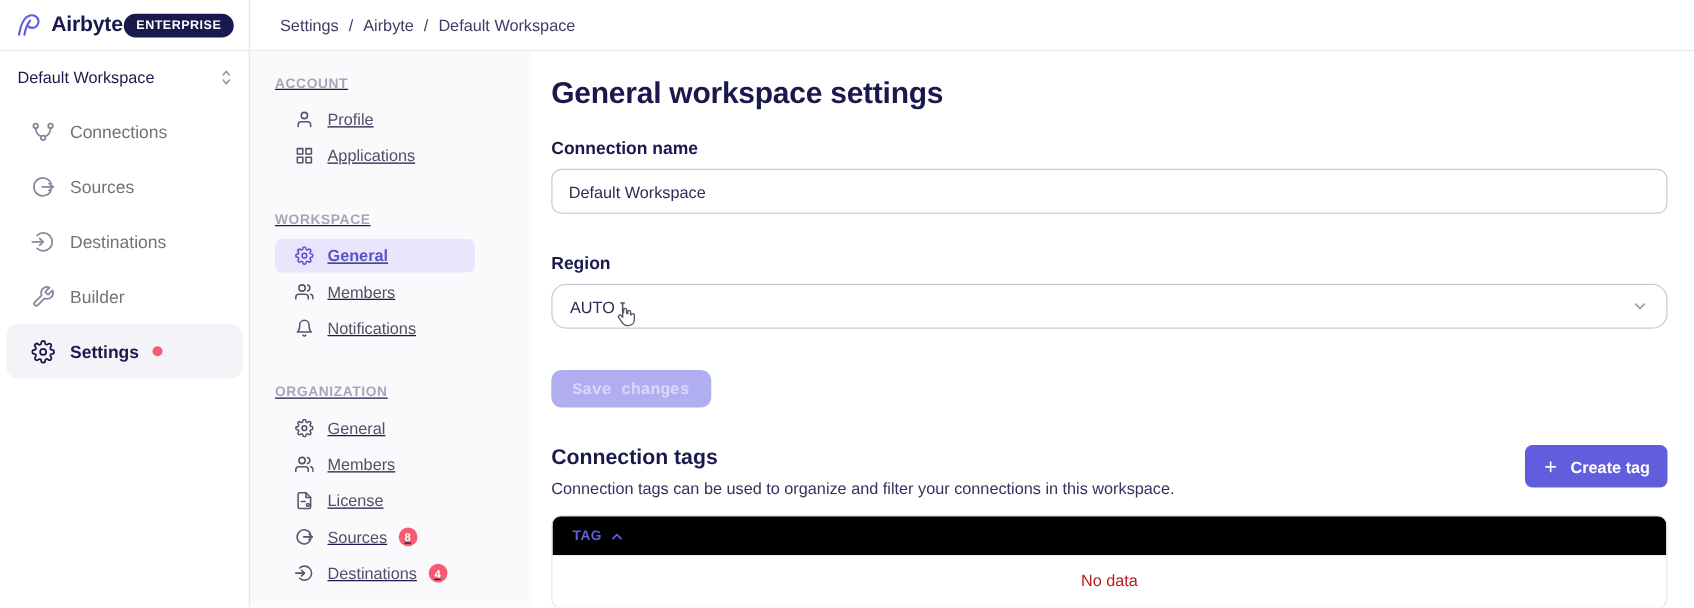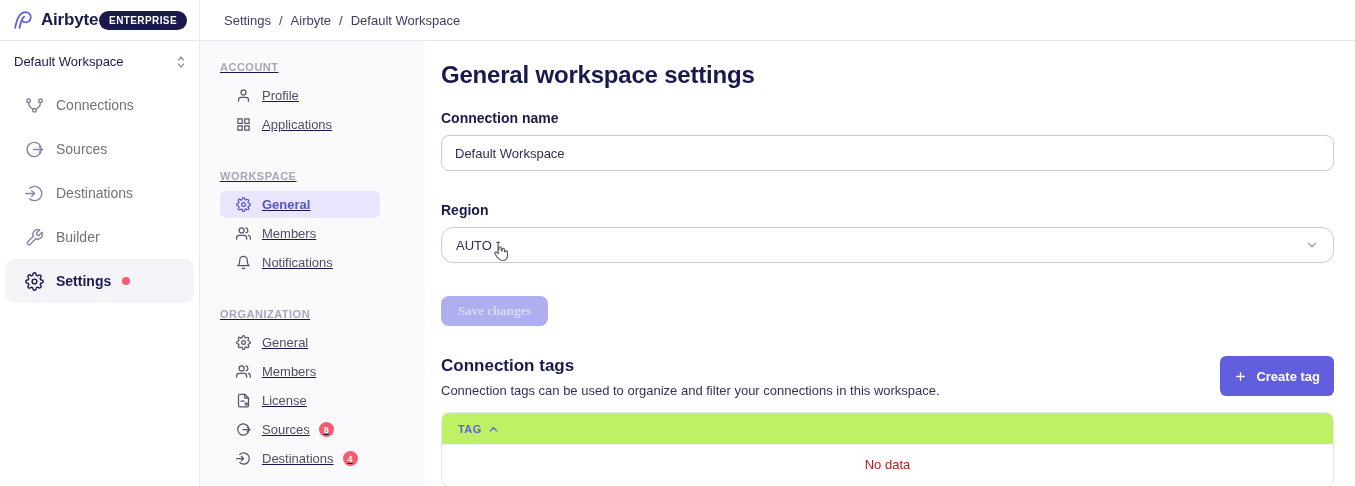--- a/index.html
+++ b/index.html
@@ -52,29 +52,29 @@
   .page-title { font-size:24px; font-weight:700; letter-spacing:-0.2px; margin:20px 0 21px; }
   .field-label { font-size:14px; font-weight:700; margin-bottom:9px; }
   .text-input { display:block; width:100%; height:36px; border:1px solid #CACAD9; border-radius:8px;
     padding:0 13px; font-size:13px; color:#2E2D55; font-family:inherit; background:#fff; outline:none; }
   .field { margin-bottom:31px; }
   .select-box { position:relative; width:100%; height:36px; border:1px solid #CACAD9; border-radius:12px;
     background:#fff; display:flex; align-items:center; justify-content:space-between; padding:0 14px;
     font-size:13px; color:#2E2D55; cursor:pointer; }
   .chev { width:14px; height:14px; color:#9B9BAF; }
   .save-btn { display:inline-block; background:#B0AEF0; color:#DAD9F9; border:none; border-radius:8px;
-    height:30px; padding:4px 17px; font-size:13px; font-weight:700; font-family:Liberation Serif, serif; margin-top:1px; }
+    height:30px; padding:4px 17px; font-size:13px; font-weight:700; font-family:Liberation Mono, monospace; margin-top:1px; }
   .tags-header { display:flex; align-items:flex-start; justify-content:space-between; margin-top:30px; }
   .tags-title { font-size:17px; font-weight:700; margin-bottom:7px; }
   .tags-desc { font-size:13px; color:#33325C; }
   .create-btn { display:flex; align-items:center; gap:9px; background:#615EDE; color:#fff; border:none;
-    border-radius:6px; height:40px; padding:9px 14px; font-size:13px; font-weight:700; font-family:inherit; cursor:pointer; }
+    border-radius:6px; height:34px; padding:9px 14px; font-size:13px; font-weight:700; font-family:inherit; cursor:pointer; }
   .create-btn svg { width:13px; height:13px; }
   .table-card { margin-top:14px; border:1px solid #E6E6EE; border-radius:8px; overflow:hidden; background:#fff; }
-  .table-head { background:#bef264; padding:10px 16px 9px; display:flex; align-items:flex-end; gap:6px; cursor:pointer; }
+  .table-head { background:#000000; padding:10px 16px 9px; display:flex; align-items:flex-end; gap:6px; cursor:pointer; }
   .th-label { color:#615EDE; font-size:11px; font-weight:700; letter-spacing:.4px; }
   .sort-caret { width:11px; height:11px; color:#615EDE; }
   .table-body { border-top:1px solid #EFEFF4; text-align:center; padding:12px 0 14px; font-size:13px; color:#b91c1c; }
 
   .mouse-cursor { position:absolute; left:47px; top:13px; width:19px; height:21px; pointer-events:none; }
 </style>
 </head>
 <body>
 
 <div class="topbar">

